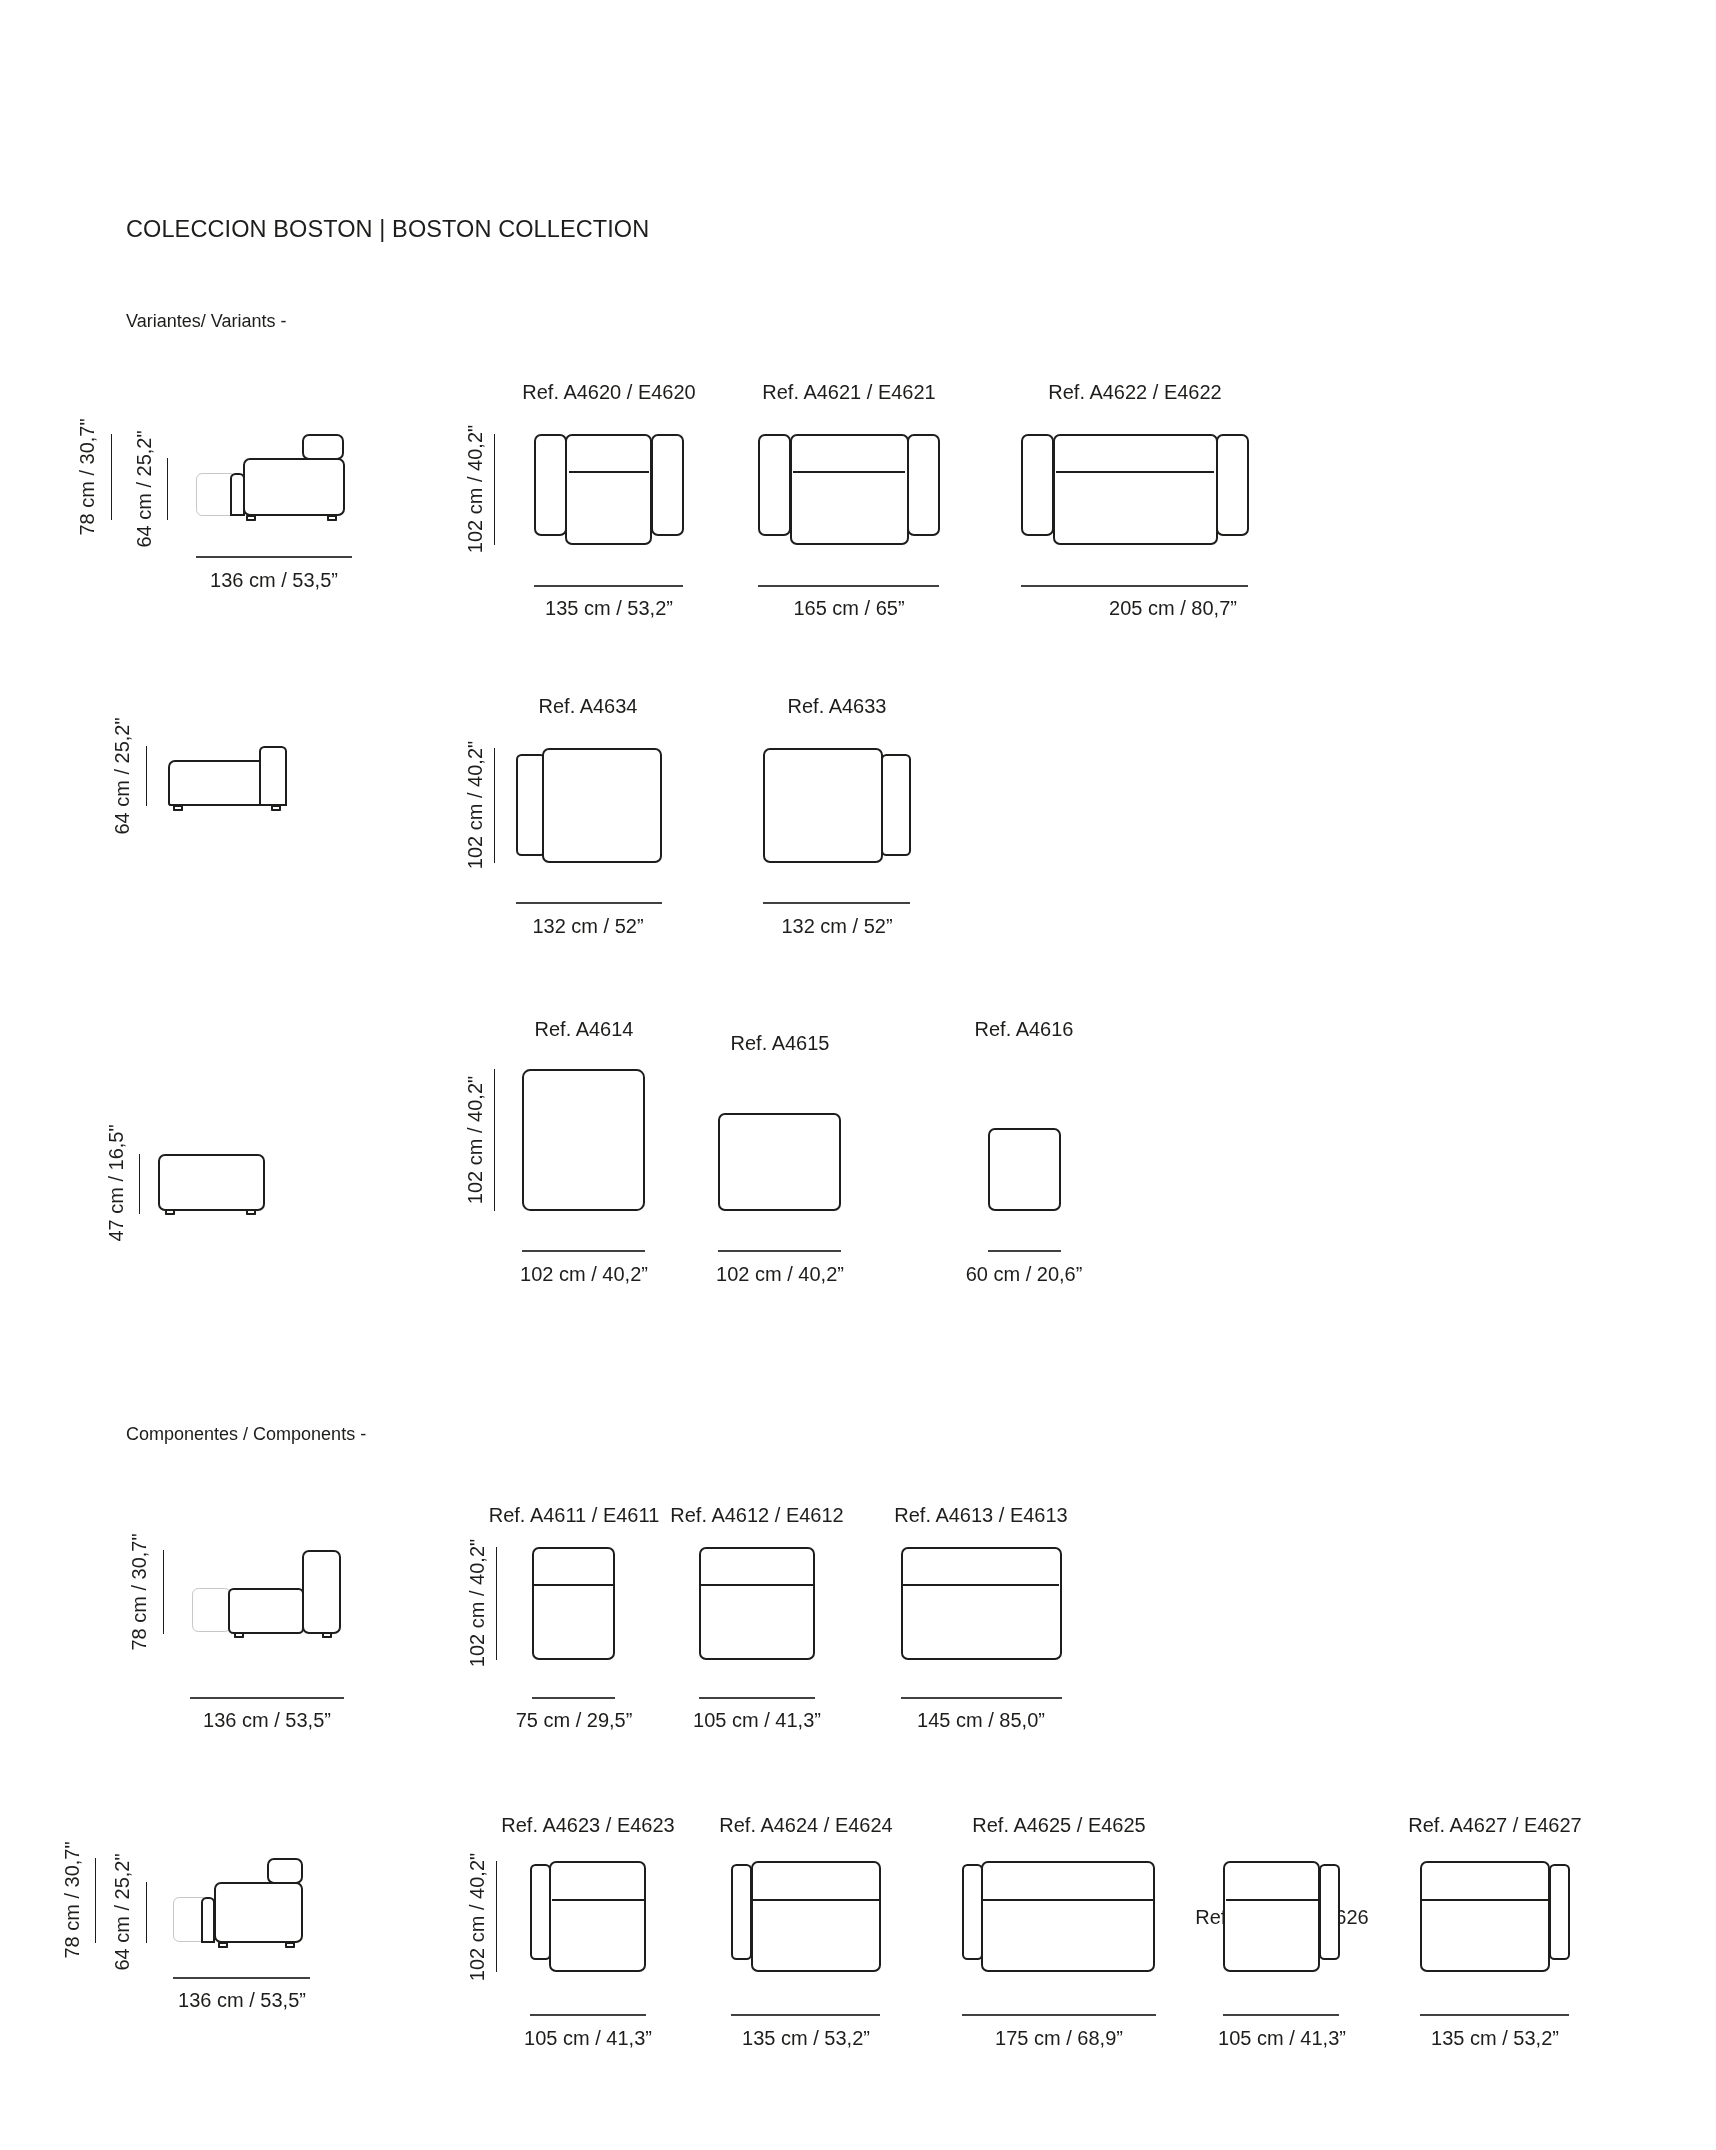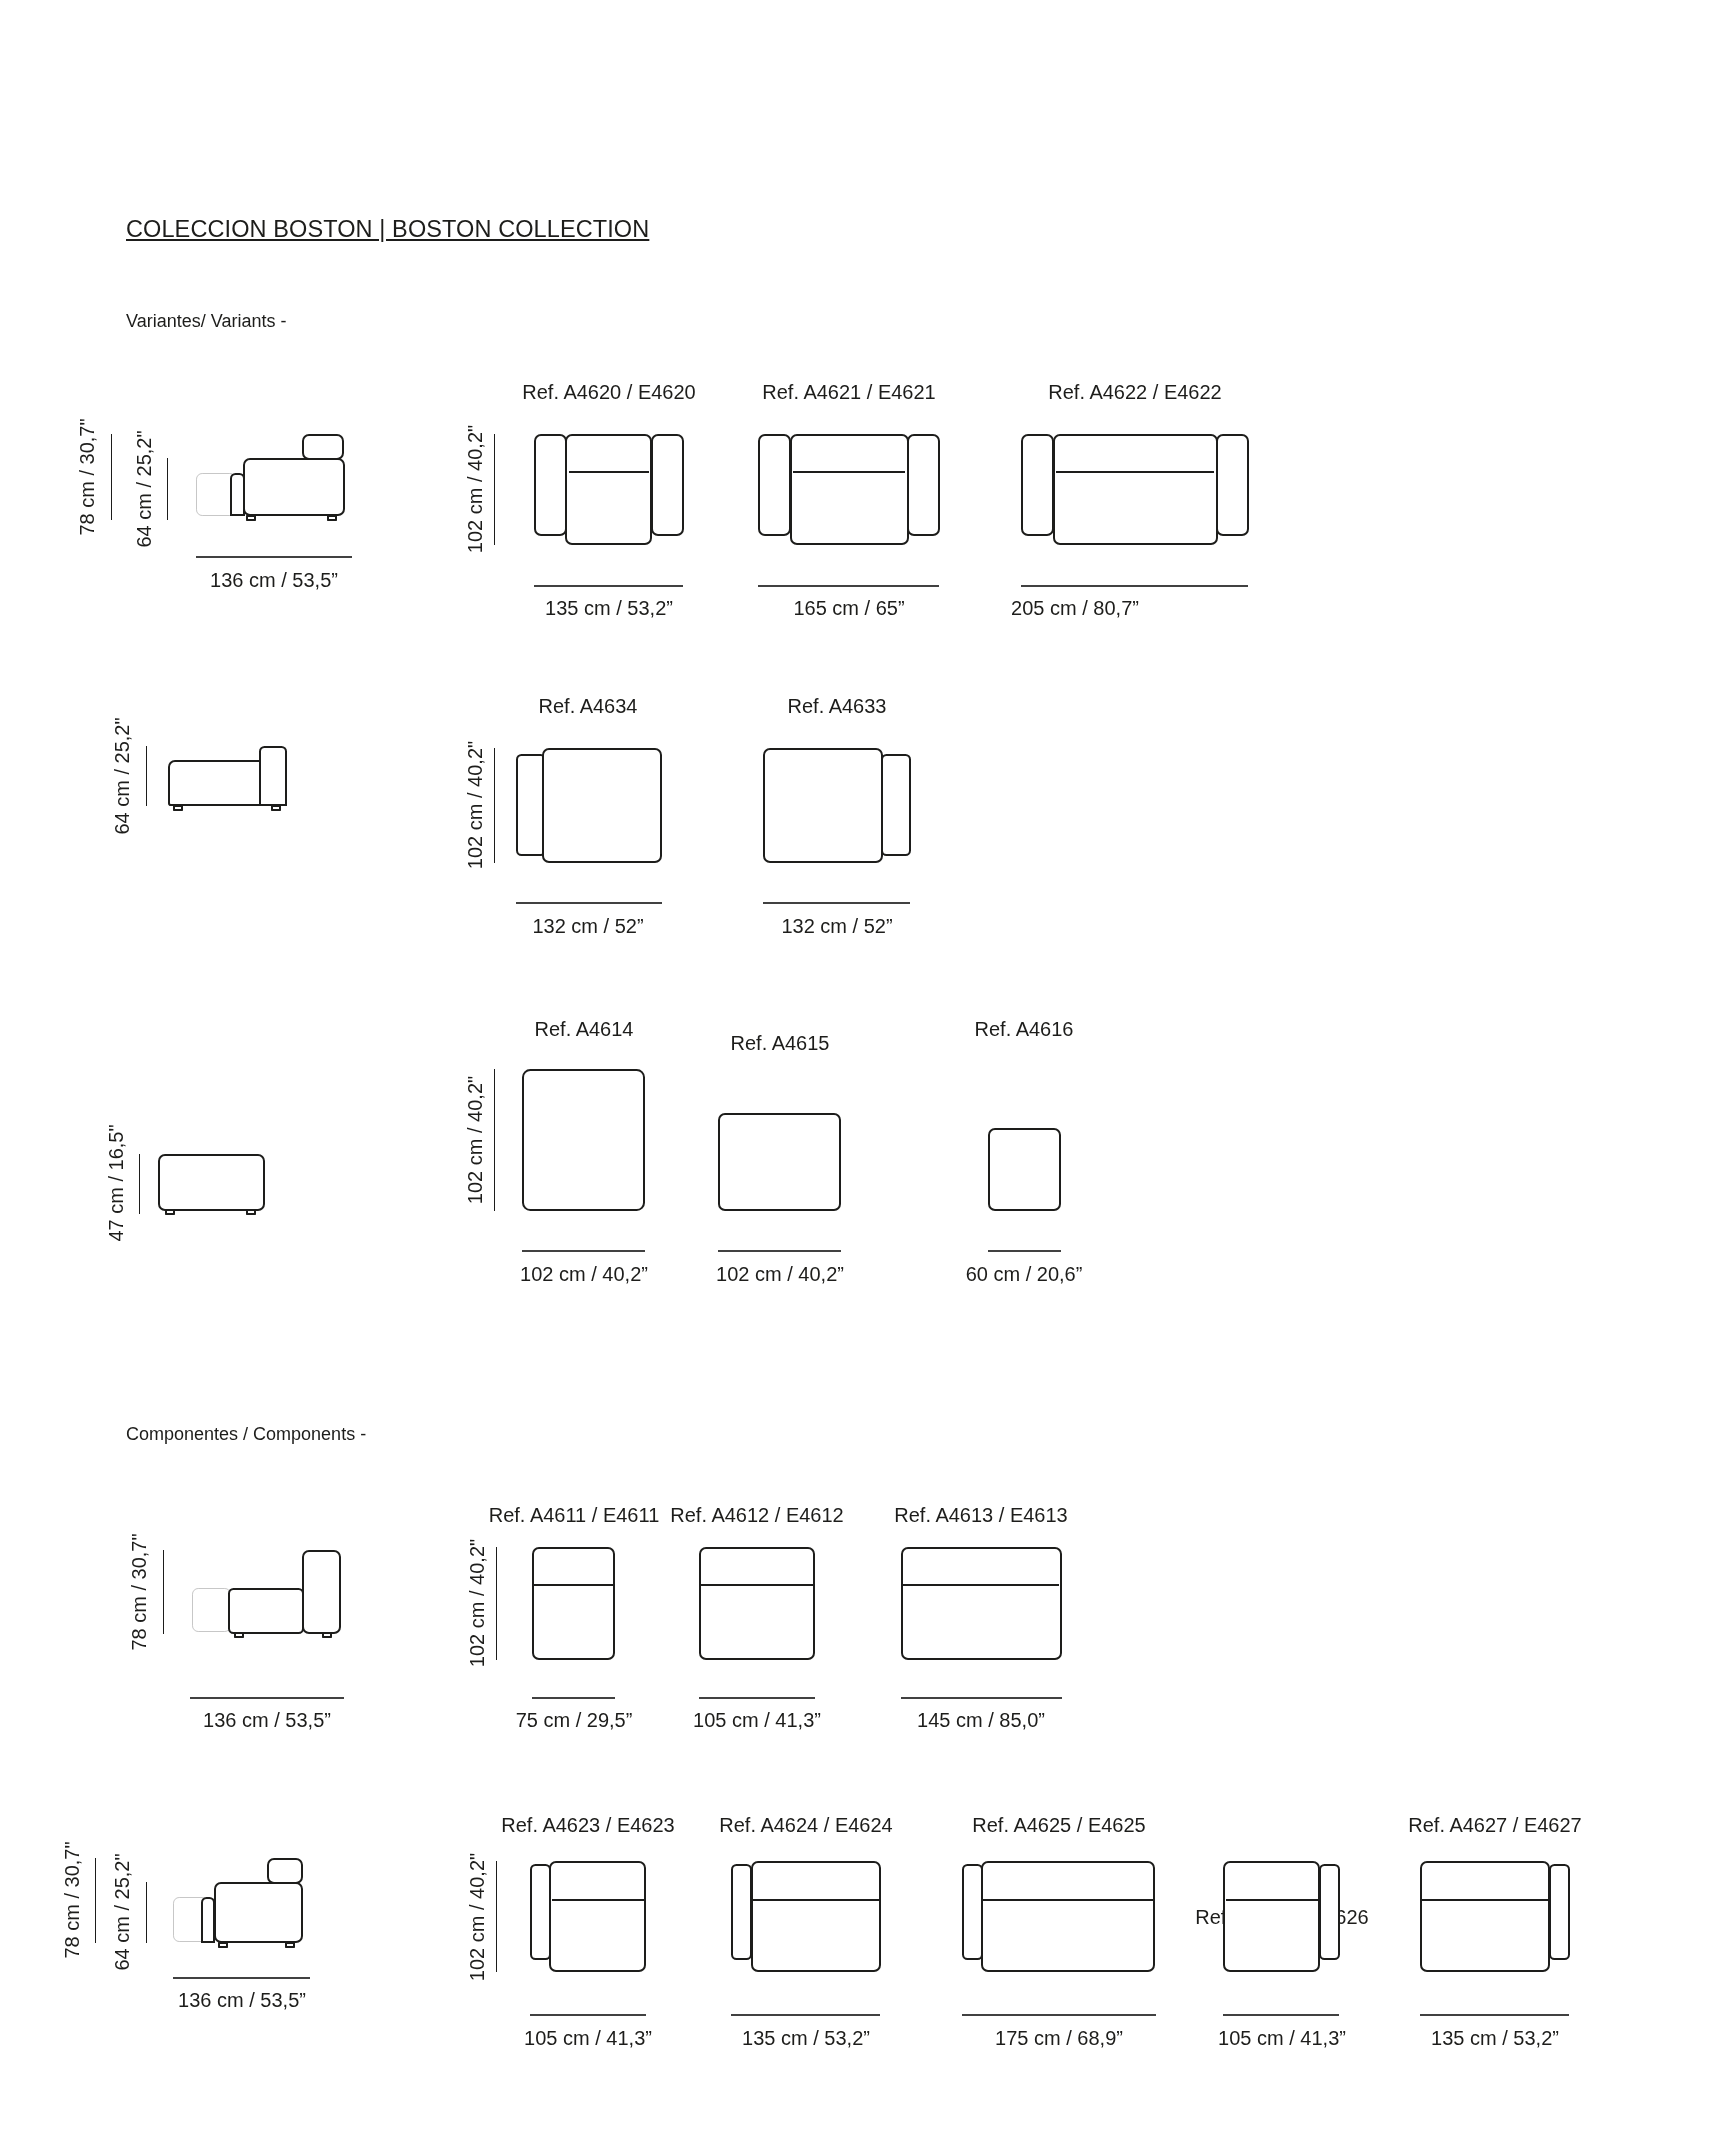--- a/index.html
+++ b/index.html
@@ -10,21 +10,21 @@
   html,body{margin:0;padding:0;background:#fff;}
   #page{
     position:relative;
     width:1716px;
     height:2151px;
     background:#ffffff;
     font-family:"Liberation Sans", sans-serif;
     color:var(--stroke);
     overflow:hidden;
   }
-  .title{position:absolute;font-size:23.5px;letter-spacing:0.1px;white-space:nowrap;text-decoration:underline;}
+  .title{position:absolute;font-size:23.5px;letter-spacing:0.1px;white-space:nowrap;}
   .heading{position:absolute;font-size:18px;white-space:nowrap;}
   .ref{position:absolute;font-size:20px;white-space:nowrap;transform:translateX(-50%);}
   .wl{position:absolute;font-size:20px;white-space:nowrap;transform:translateX(-50%);}
   .vlb{position:absolute;font-size:20px;white-space:nowrap;transform:translate(-50%,-50%) rotate(-90deg);}
   .bx{position:absolute;box-sizing:border-box;border:2.1px solid var(--stroke);border-radius:7px;background:#fff;}
   .armt{border-radius:5.5px 5.5px 0 0;}
   .dv{position:absolute;height:0;border-top:2.1px solid var(--stroke);}
   .vl{position:absolute;width:0;border-left:1.4px solid var(--stroke);}
   .dl{position:absolute;height:0;border-top:2.1px solid var(--dim);}
   .ft{position:absolute;box-sizing:border-box;width:10.4px;height:6.2px;border:2.1px solid var(--stroke);border-radius:0.7px;background:#fff;}
@@ -77,21 +77,21 @@
     <div class="wl" style="left:849px;top:597px">165 cm / 65”</div>
   </div>
 
   <div class="ref" style="left:1135px;top:381px">Ref. A4622 / E4622</div>
   <div>
     <div class="bx" style="left:1021px;top:434px;width:33px;height:102px"></div>
     <div class="bx" style="left:1216px;top:434px;width:33px;height:102px"></div>
     <div class="bx" style="left:1053px;top:434px;width:165px;height:111px"></div>
     <div class="dv" style="left:1056px;top:471px;width:158px"></div>
     <div class="dl" style="left:1021px;top:585px;width:227px"></div>
-    <div class="wl" style="left:1075px;top:597px">205 cm / 80,7”</div>
+    <div class="wl" style="left:1173px;top:597px">205 cm / 80,7”</div>
   </div>
 
   <div>
     <div class="vl" style="left:146px;top:746px;height:60px"></div>
     <div class="vlb" style="left:122px;top:776px">64 cm / 25,2"</div>
     <div class="bx" style="left:168px;top:760px;width:94px;height:46px;border-radius:7px 2.8px 2.8px 2.8px"></div>
     <div class="bx armt" style="left:259px;top:746px;width:28px;height:60px"></div>
     <div class="ft" style="left:173px;top:805px"></div>
     <div class="ft" style="left:271px;top:805px"></div>
   </div>

